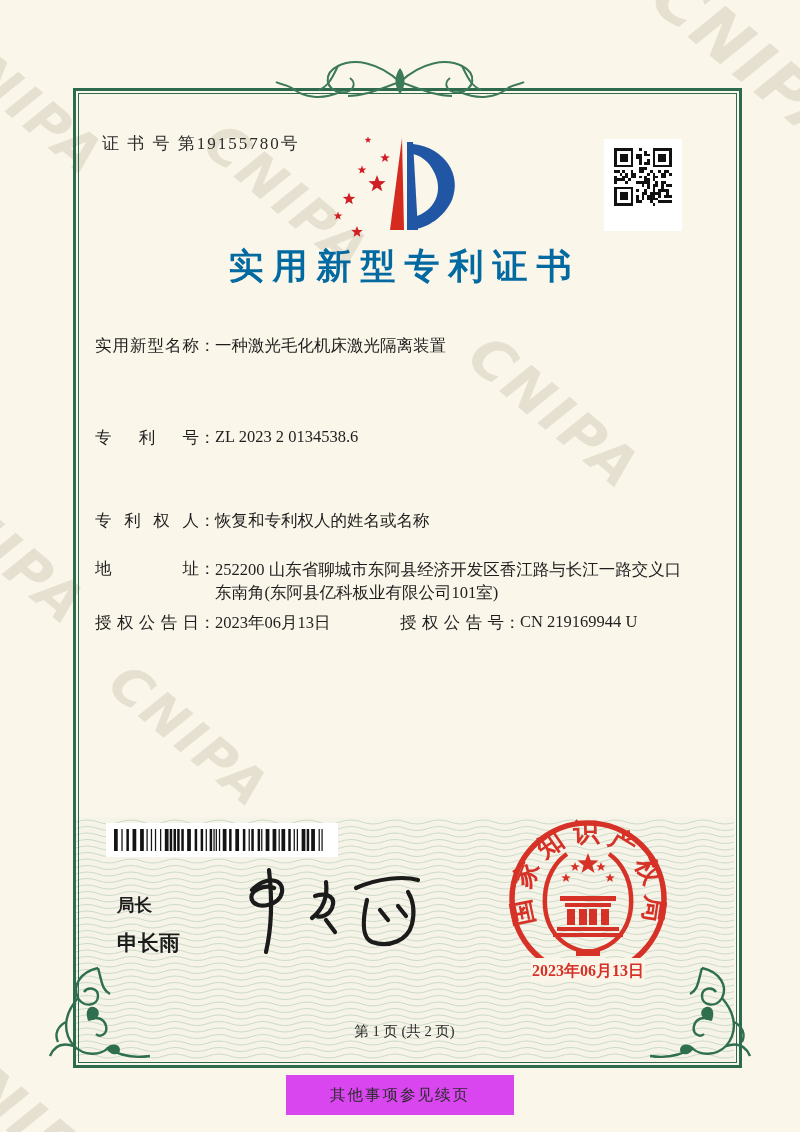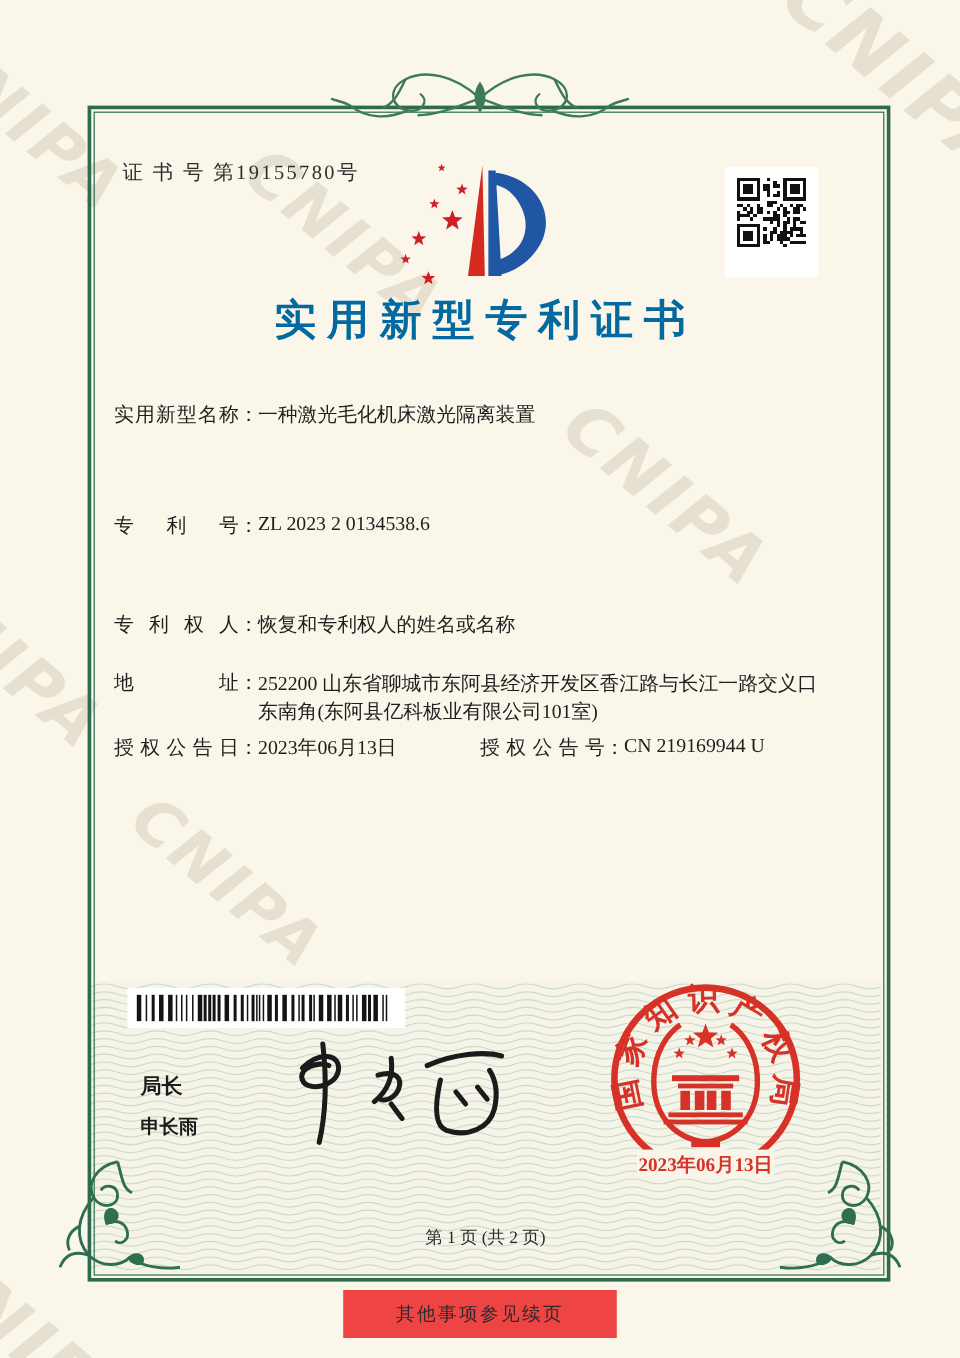--- a/index.html
+++ b/index.html
@@ -56,30 +56,30 @@
   .pair2{position:absolute;left:305px;top:0;}
 
   .paras{position:absolute;left:95px;top:650px;width:624px;z-index:5;color:#1f1f1f;}
   .paras p{margin:0;font-size:15.5px;line-height:22.5px;text-indent:31px;letter-spacing:.3px;}
   .paras p + p{margin-top:9px;}
 
   .barcode{position:absolute;left:106px;top:823px;z-index:5;}
 
   .sig-title{left:117px;top:893px;font-size:17.5px;font-weight:600;
              font-family:"Liberation Sans","DejaVu Sans",sans-serif;color:#1c1c1c;}
-  .sig-name{left:117px;top:929px;font-size:16px;font-weight:600;
+  .sig-name{left:117px;top:929px;font-size:21px;font-weight:600;
             font-family:"Liberation Sans","DejaVu Sans",sans-serif;color:#1c1c1c;}
   #sig-hand{position:absolute;left:222px;top:862px;z-index:6;}
 
   #seal{position:absolute;left:503px;top:812px;z-index:7;opacity:.95;}
   #seal text{font-family:"Liberation Serif","DejaVu Serif",serif;}
 
   .pagefooter{left:73px;top:1022px;width:663px;text-align:center;font-size:14.5px;color:#2a2a2a;z-index:6;}
 
-  .notebox{position:absolute;left:286px;top:1075px;width:228px;height:40px;background:#ef4444;
+  .notebox{position:absolute;left:286px;top:1075px;width:228px;height:40px;background:#d946ef;
            z-index:5;display:flex;align-items:center;justify-content:center;}
   .notebox span{font-size:15.5px;color:#2b2b2b;letter-spacing:2px;}
 </style>
 </head>
 <body>
 
 <div id="page">
 
   <span class="wm wm1">CNIPA</span>
   <span class="wm wm2">CNIPA</span>

